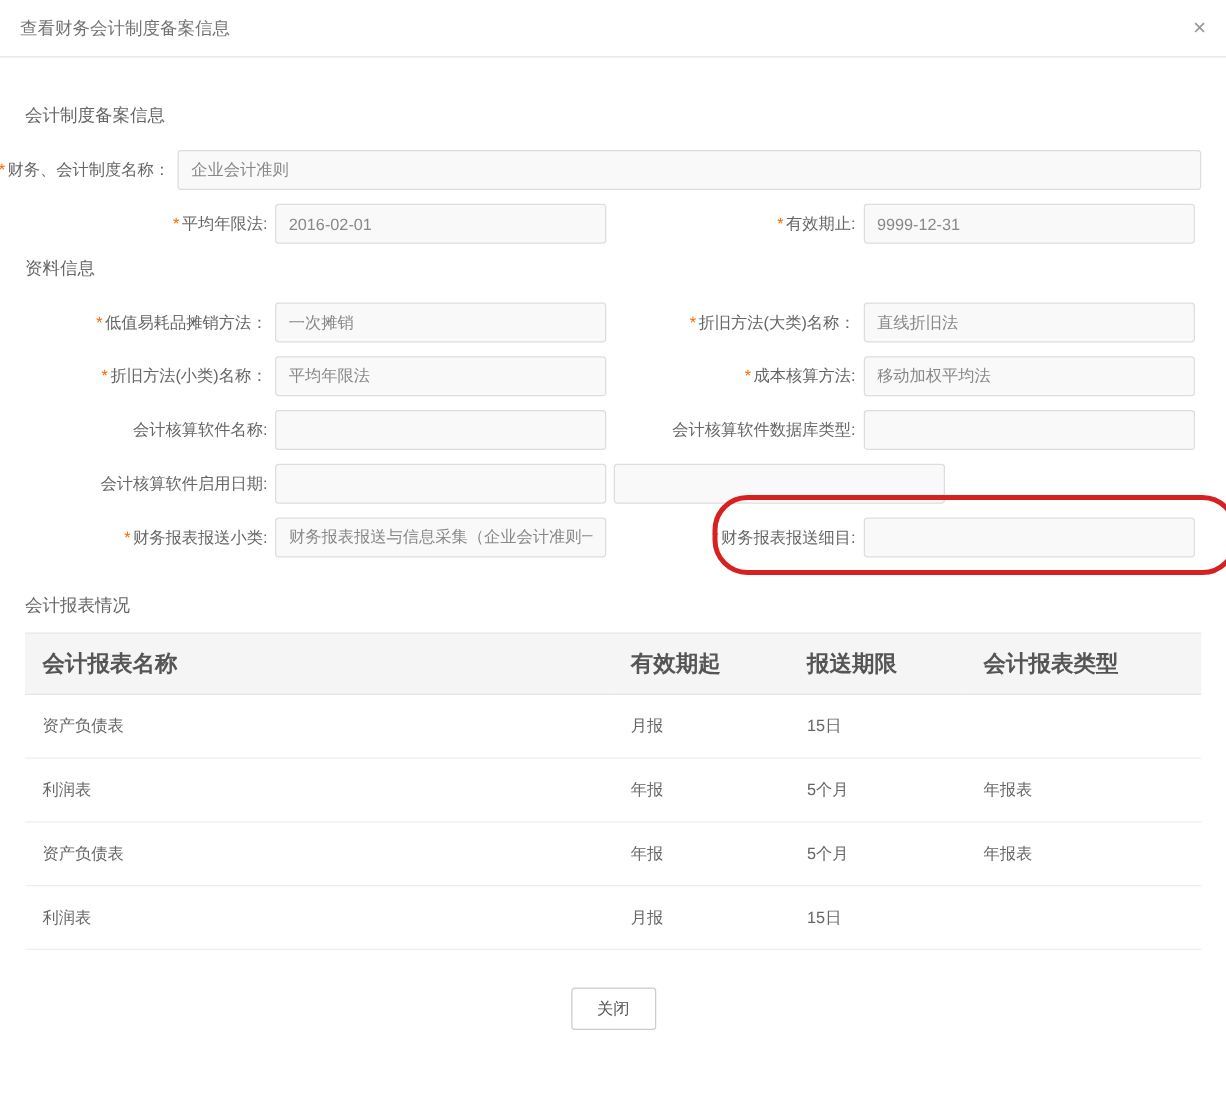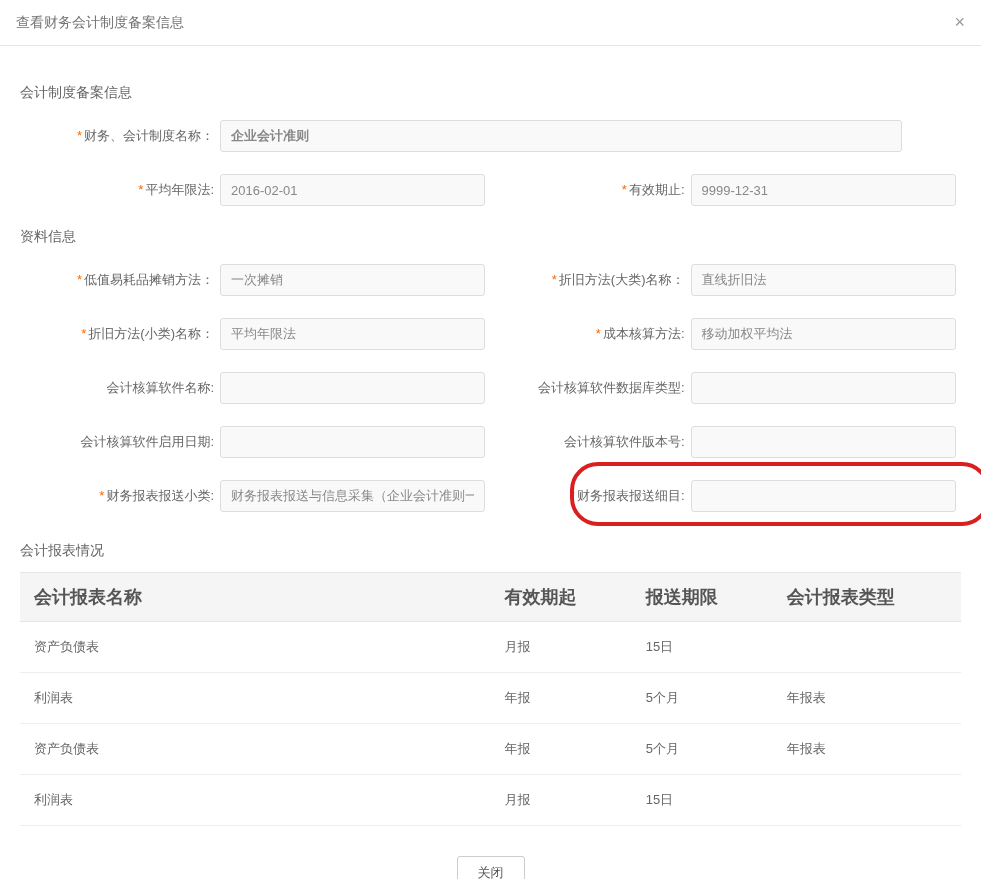--- a/index.html
+++ b/index.html
@@ -38,21 +38,21 @@
       font-size: 14px;
       color: #666;
       margin-bottom: 18px;
       margin-top: 10px;
     }
     .section-title:first-child {
       margin-top: 18px;
     }
     .form-row {
       display: flex;
-      margin-bottom: 22px;
+      margin-bottom: 11px;
       justify-content: flex-end;
     }
     .form-group {
       display: flex;
       align-items: center;
       flex: 1;
     }
     .form-group.full {
       flex-basis: 100%;
     }
@@ -74,22 +74,21 @@
       border: 1px solid #ddd;
       border-radius: 3px;
       background: #f9f9f9;
       padding: 0 10px;
       font-size: 13px;
       color: #666;
       width: 265px;
       font-family: inherit;
     }
     .form-input.wide {
-      width: 682px;
-      font-weight: bold;
+      width: 819px;
     }
     .form-input:disabled {
       background: #f9f9f9;
       color: #888;
     }
     .table-section {
       margin-top: 30px;
     }
     .table-title {
       font-size: 14px;
@@ -205,21 +204,20 @@
       <input class="form-input" disabled="" value="" style="">
     </div>
   </div>
 
   <div class="form-row">
     <div class="form-group">
       <label class="form-label">会计核算软件启用日期:</label>
       <input class="form-input" disabled="" value="" style="">
     </div>
     <div class="form-group">
-      <label class="form-label">会计核算软件版本号:</label>
       <input class="form-input" disabled="" value="" style="">
     </div>
   </div>
 
   <div class="form-row highlight-wrap">
     <div class="form-group">
       <label class="form-label required">财务报表报送小类:</label>
       <input class="form-input" disabled="" value="财务报表报送与信息采集（企业会计准则一般企业" style="">
     </div>
     <div class="form-group">

